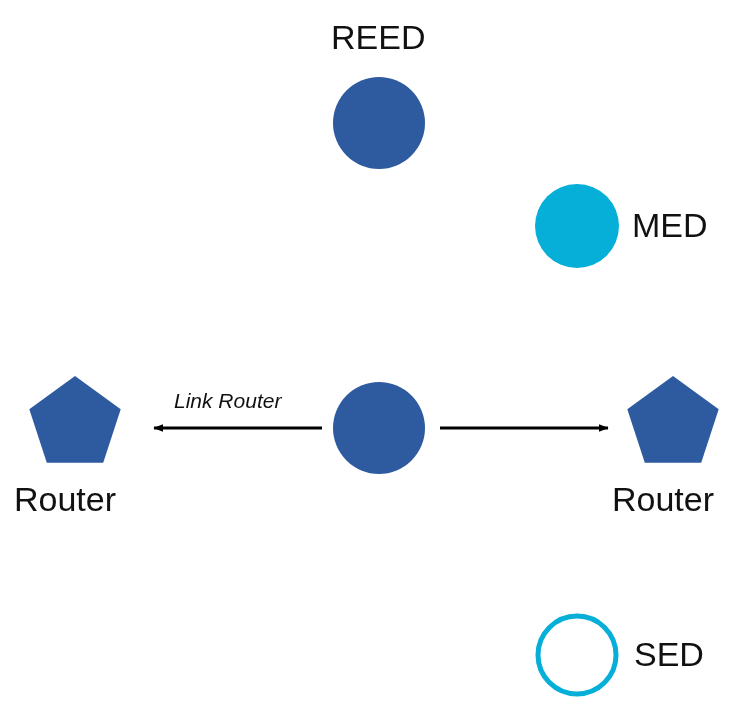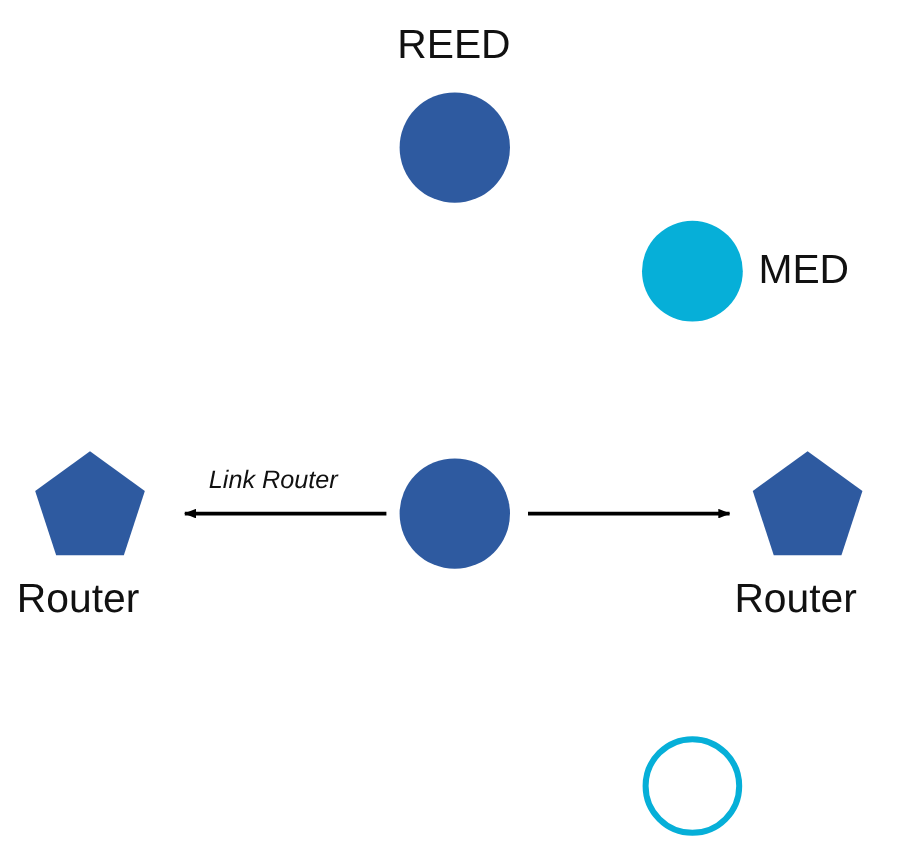--- a/index.html
+++ b/index.html
@@ -93,16 +93,17 @@
   </svg>
 
   <div class="node-label" id="label-med">MED</div>
 
   <div class="node-label" id="label-reed">REED</div>
 
   <div class="node-label" id="label-router-left">Router</div>
 
   <div class="node-label" id="label-router-right">Router</div>
 
+  <div class="node-label" id="label-sed">SED</div>
 
   <div class="edge-label" id="label-link-accept">Link Router</div>
 
 </div>
 
 </body></html>

